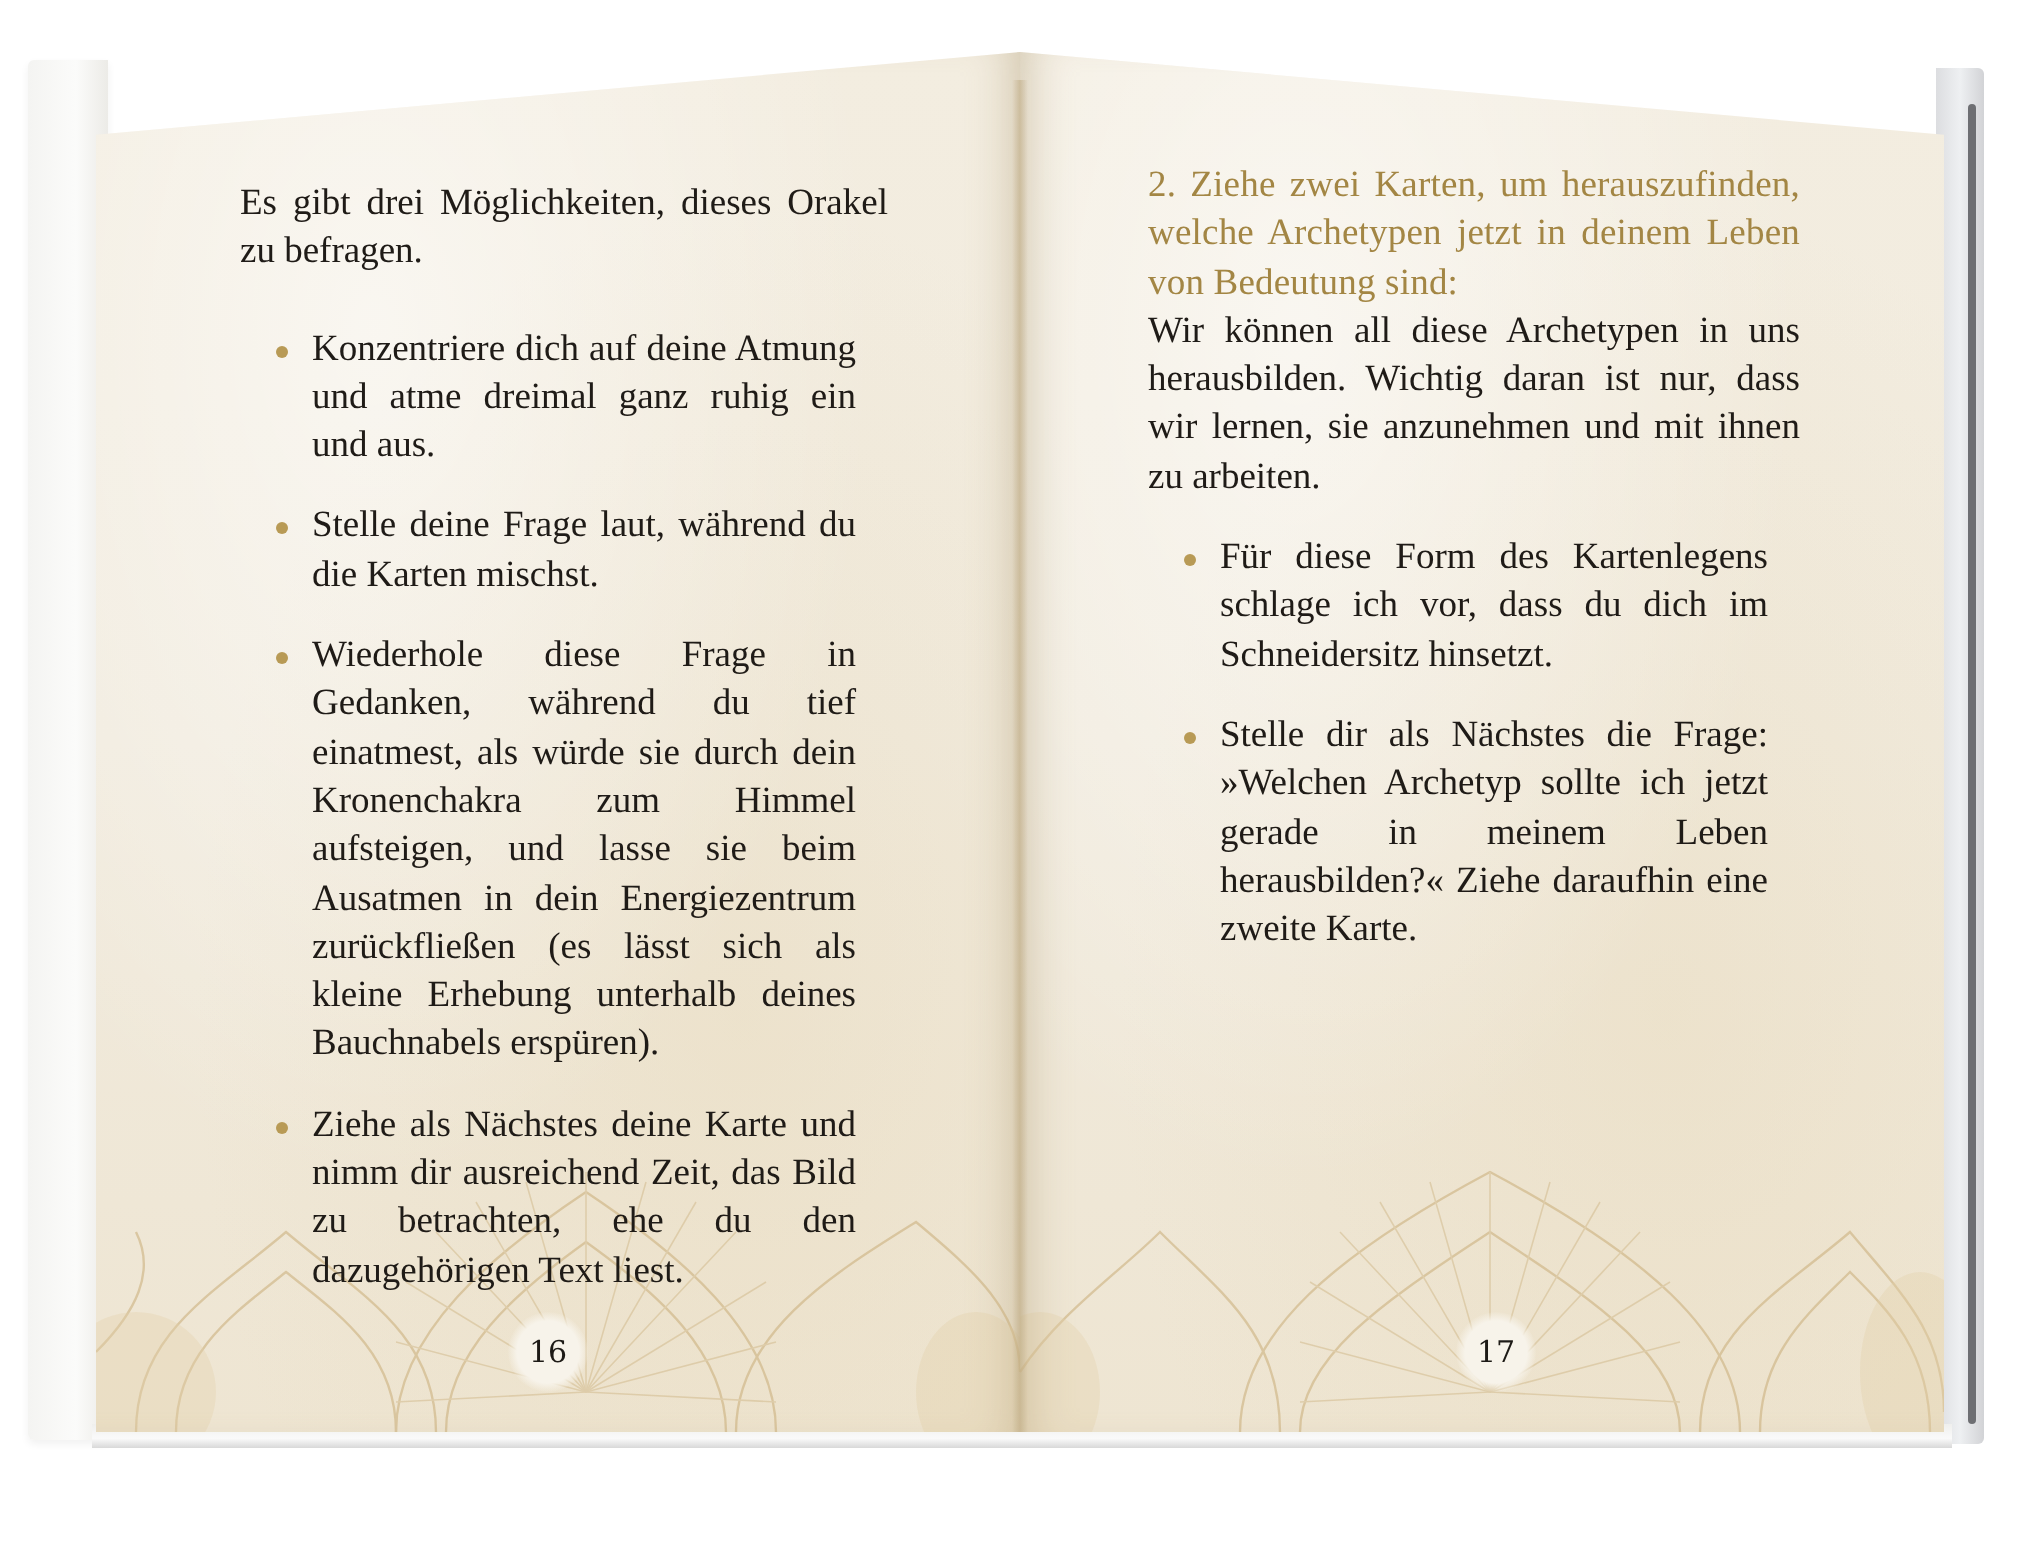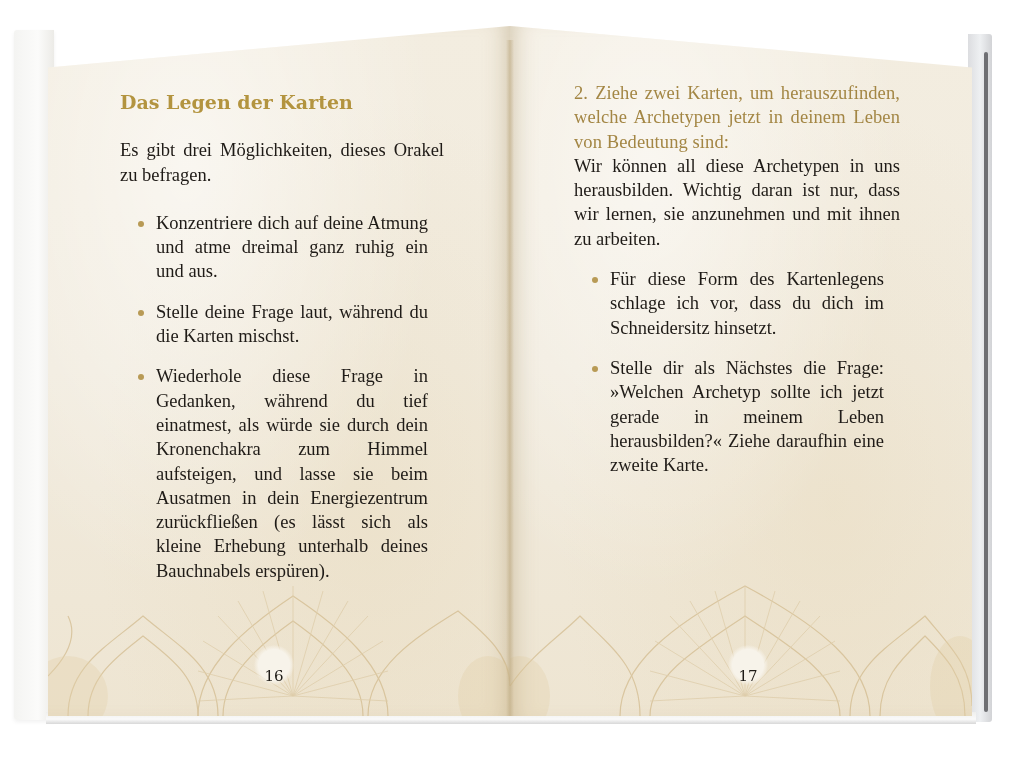--- a/index.html
+++ b/index.html
@@ -68,25 +68,25 @@
       box-shadow: inset 18px 0 22px -14px rgba(170,150,110,0.45);
     }
     .ornament {
       position: absolute;
       left: 0; bottom: 0;
       width: 462px; height: 160px;
       opacity: 0.55;
     }
     .page-number-wrap {
       position: absolute;
-      bottom: 31px;
+      bottom: 20px;
       width: 40px; height: 40px;
       border-radius: 50%;
       background: radial-gradient(circle, #f7f3ea 55%, rgba(247,243,234,0) 72%);
-      display: flex; align-items: flex-end; justify-content: center;
+      display: flex; align-items: center; justify-content: center;
     }
     .page-number {
       font-family: "DejaVu Serif", "Liberation Serif", serif;
       font-size: 15px;
       color: #1d1a16;
     }
     
     .content {
       position: absolute;
       font-family: "Liberation Serif", "DejaVu Serif", serif;
@@ -208,34 +208,37 @@
     </svg>
 
     <div class="page-number-wrap" style="left:218px;">
       <span class="page-number">17</span>
     </div>
   </div>
 
   <div class="gutter"></div>
 
   <div class="content" style="left:120px; top:90px; width:324px;">
-    <div class="heading">Das Legen der Karten</div>
     <p class="para">Es gibt drei Möglichkeiten, dieses Orakel zu befragen.</p>
     <ul class="bullets">
       <li>
         <span class="bullet-dot"></span>
         <span>Konzentriere dich auf deine Atmung und atme dreimal ganz ruhig ein und aus.</span>
       </li>
       <li>
         <span class="bullet-dot"></span>
         <span>Stelle deine Frage laut, während du die Karten mischst.</span>
       </li>
       <li>
         <span class="bullet-dot"></span>
         <span>Wiederhole diese Frage in Gedanken, während du tief einatmest, als würde sie durch dein Kronenchakra zum Himmel aufsteigen, und lasse sie beim Ausatmen in dein Energiezentrum zurückfließen (es lässt sich als kleine Erhebung unterhalb deines Bauchnabels erspüren).</span>
+      </li>
+      <li>
+        <span class="bullet-dot"></span>
+        <span>Ziehe als Nächstes deine Karte und nimm dir ausreichend Zeit, das Bild zu betrachten, ehe du den dazugehörigen Text liest.</span>
       </li>
     </ul>
   </div>
 
   <div class="content" style="left:574px; top:81px; width:326px;">
     <p class="subhead">2. Ziehe zwei Karten, um herauszufinden, welche Archetypen jetzt in deinem Leben von Bedeutung sind:</p>
     <p class="para" style="margin-bottom:4px;">Wir können all diese Archetypen in uns herausbilden. Wichtig daran ist nur, dass wir lernen, sie anzunehmen und mit ihnen zu arbeiten.</p>
     <ul class="bullets">
       <li>
         <span class="bullet-dot"></span>

